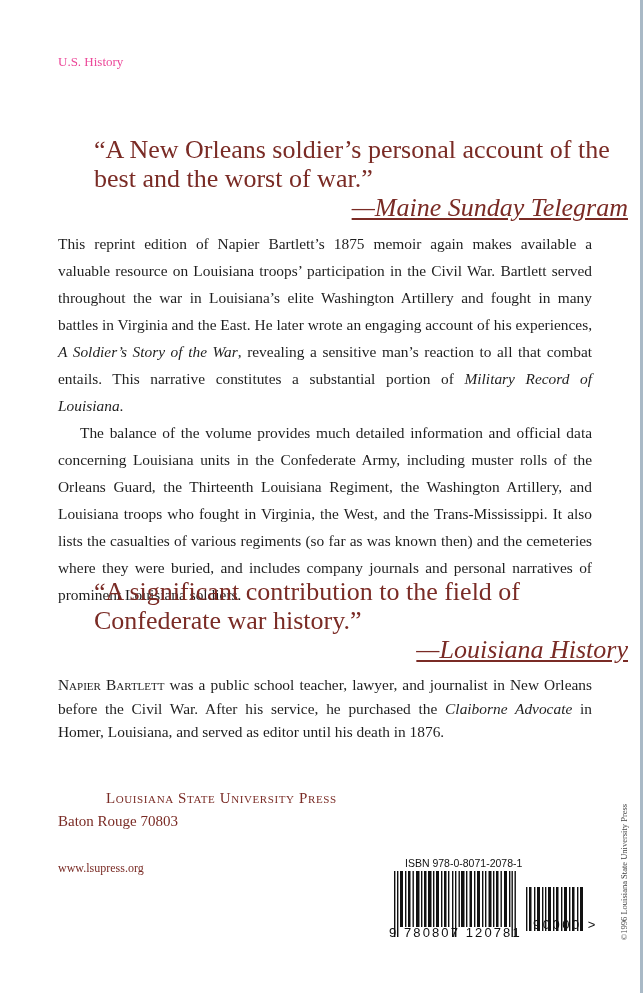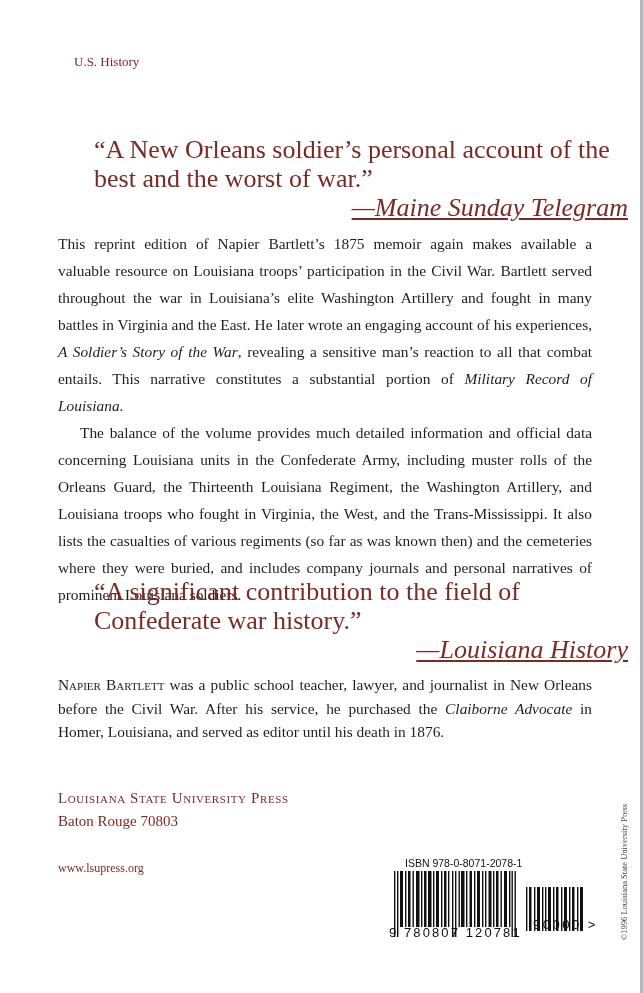--- a/index.html
+++ b/index.html
@@ -7,22 +7,22 @@
       width: 643px; height: 993px; background: #ffffff;
       position: relative; overflow: hidden;
       font-family: "Liberation Serif", "DejaVu Serif", serif;
       color: #222222;
     }
     .right-edge {
       position: absolute; top: 0; right: 0; width: 3px; height: 993px;
       background: #a9b9c6;
     }
     .category {
-      position: absolute; left: 74px; top: 54px;
-      font-size: 13px; color: #7f1d1d;
+      position: absolute; left: 58px; top: 54px;
+      font-size: 13px; color: #ec4899;
     }
     .quote {
       position: absolute; left: 58px; width: 534px;
       color: #7a2b25; font-size: 26px; line-height: 29px; margin-left: 36px;
     }
     .quote .attrib { display: block; text-align: right; font-style: italic; text-decoration: underline; }
     .quote-1 { top: 135px; }
     .quote-2 { top: 577px; }
     .body-text {
       position: absolute; left: 58px; width: 534px; top: 230px;
@@ -34,21 +34,21 @@
     .body-text p.first { margin-top: 0; }
     .bio {
       position: absolute; left: 58px; width: 534px; top: 673px;
       font-size: 15.4px; line-height: 23.7px; text-align: justify; color: #1e1e1e;
     }
     .smallcaps { font-variant: small-caps; }
     i { font-style: italic; }
     .publisher {
       position: absolute; left: 58px; top: 786px; color: #7a2b25;
     }
-    .pub-name { font-size: 15px; font-variant: small-caps; letter-spacing: 0.6px; line-height: 24px; }
+    .pub-name { font-size: 15px; font-variant: small-caps; letter-spacing: 0.6px; line-height: 24px; margin-left: 48px; }
     .pub-city { font-size: 15px; line-height: 22px; }
     .pub-url { font-size: 12px; line-height: 20px; margin-top: 26px; }
     .barcode-wrap { position: absolute; left: 393px; top: 857px; }
     .isbn-text {
       position: absolute; left: 12px; top: 0; font-family: "Liberation Sans", sans-serif;
       font-size: 10.5px; color: #111; white-space: nowrap;
     }
     .bars-main { position: absolute; left: 0; top: 14px; width: 123px; height: 66px; }
     .bars-addon { position: absolute; left: 133px; top: 30px; width: 58px; height: 44px; }
     .addon-digits {

